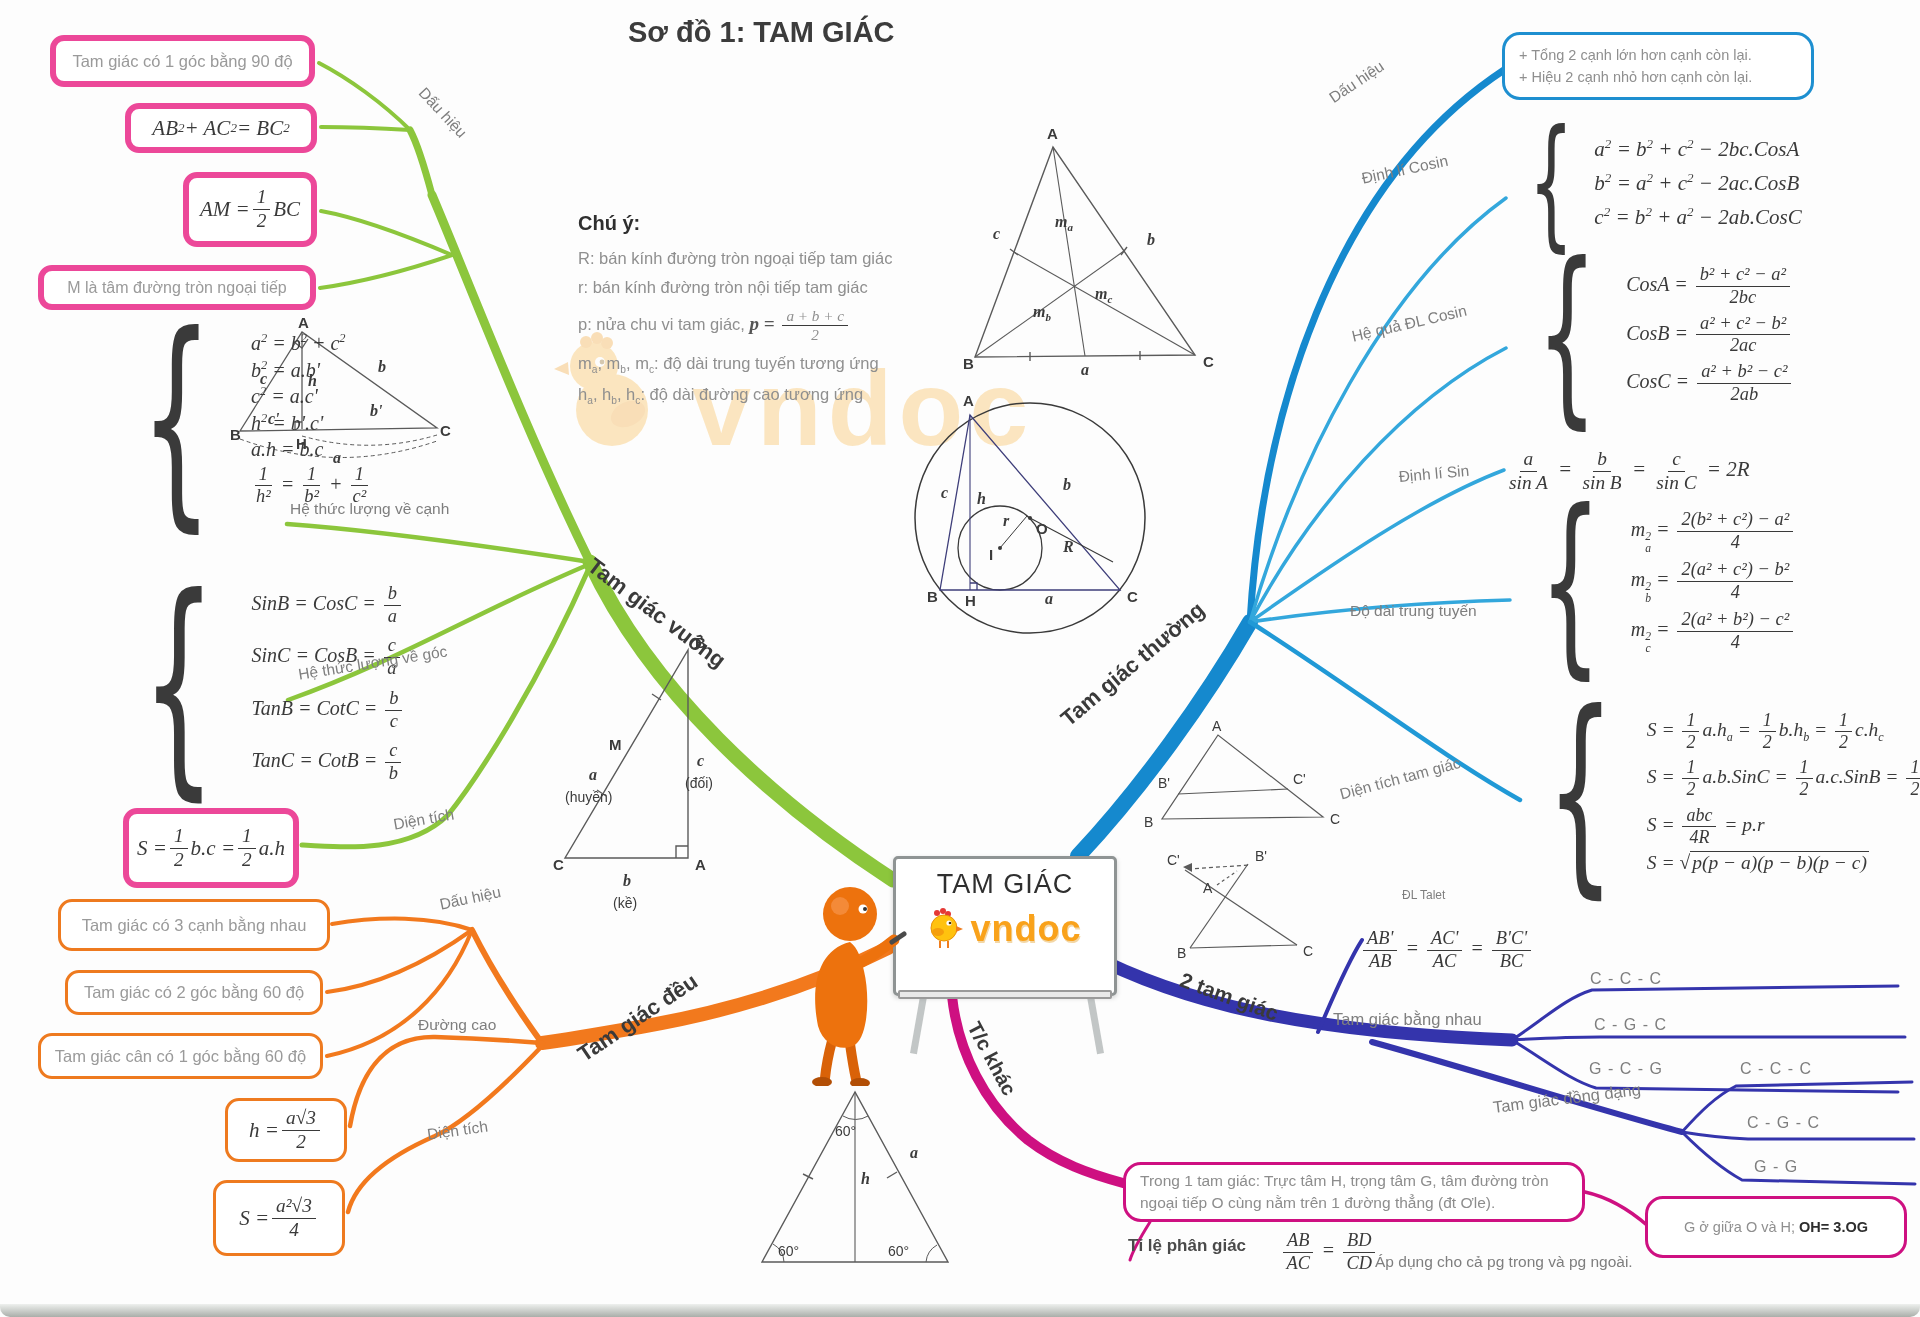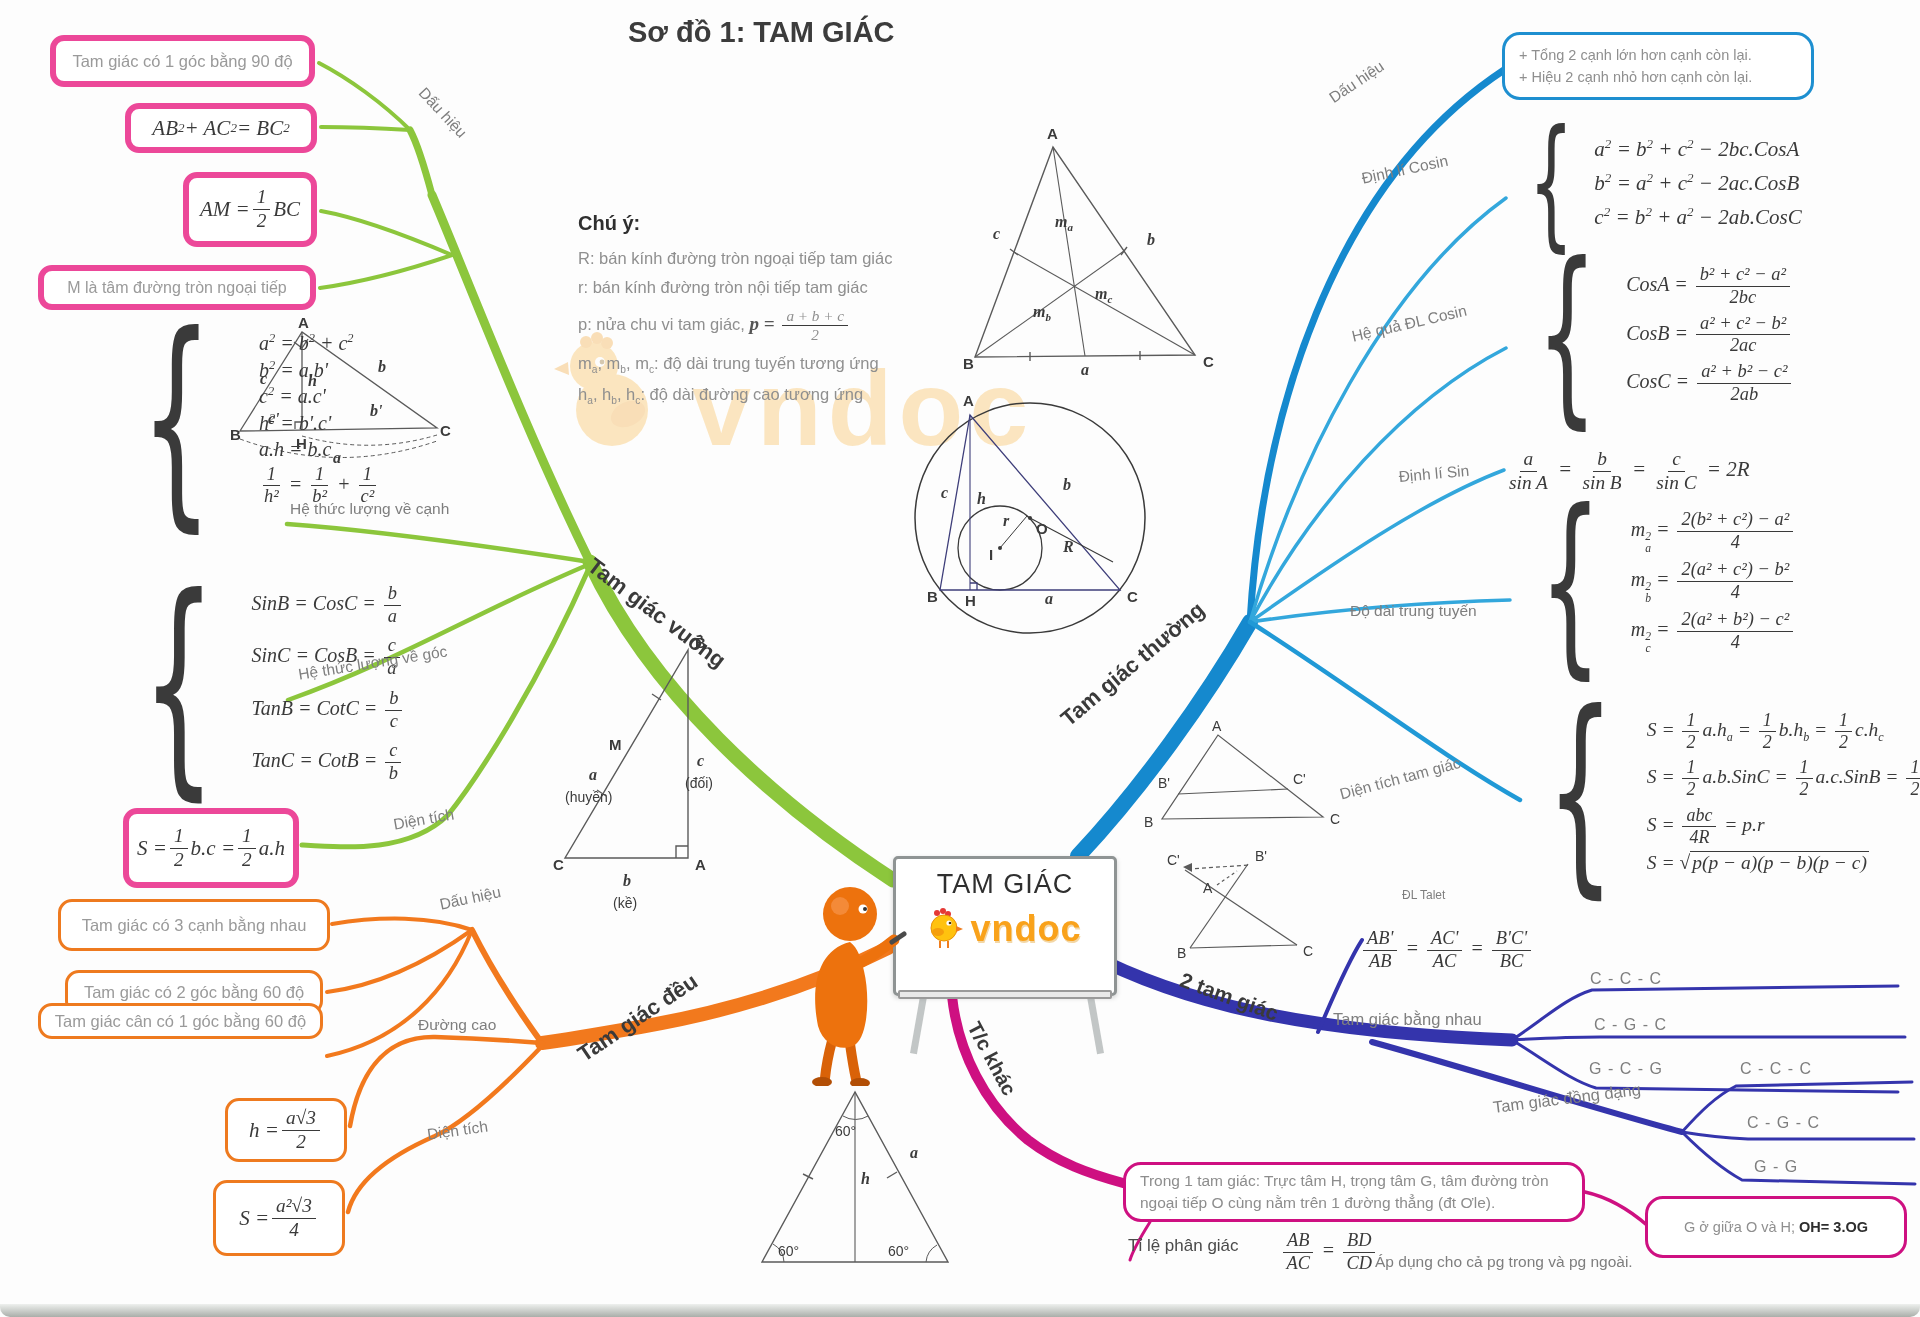--- a/index.html
+++ b/index.html
@@ -30,21 +30,21 @@
   sub{font-size:62%;}
   .ssw{display:inline-flex;flex-direction:column;align-items:center;font-size:58%;line-height:1.05;vertical-align:-0.35em;}
   .rad{font-style:normal;}
   .rbar{border-top:1.5px solid #3a3a3a;padding:0 2px;text-align:center;}
   
   .sys{position:absolute;display:flex;align-items:center;z-index:3;font-size:20px;}
   .brace{font-family:"DejaVu Sans",sans-serif;font-weight:normal;color:#3a3a3a;line-height:.78;
          transform:scaleX(.5);transform-origin:center;margin-right:-2px;font-style:normal;}
   .fline{white-space:nowrap;margin:4px 0;}
   .airy .fline{margin:8px 0;}
-  .tight .fline{margin:3px 12px;}
+  .tight .fline{margin:3px 4px;}
   
   .chuy{position:absolute;left:578px;top:212px;width:390px;color:#8f8f8f;font-size:16.5px;z-index:3;}
   .chuy .ctitle{font-size:20px;font-weight:bold;color:#2f2f2f;margin-bottom:14px;}
   .chuy .fline{margin:10px 0;}
   .chuy .m{font-family:"Liberation Serif",serif;font-style:italic;font-weight:bold;color:#555;font-size:19px;}
   
   .figsvg{position:absolute;z-index:2;overflow:visible;}
   .figsvg text{font-family:"Liberation Sans",sans-serif;font-size:15px;fill:#3b3b3b;font-weight:bold;}
   .figsvg text.sde{font-family:"Liberation Serif","DejaVu Serif",serif;font-style:italic;font-size:16px;}
   .figsvg text.plain{font-weight:normal;font-size:14px;}
@@ -466,21 +466,21 @@
   <div class="lbl" style="left:1492px;top:1098px;font-size:16.5px;transform:rotate(-7deg)">Tam giác đồng dạng</div>
   <div class="lbl" style="left:1740px;top:1060px;font-size:16px;letter-spacing:1px">C - C - C</div>
   <div class="lbl" style="left:1747px;top:1114px;font-size:16px;letter-spacing:1px">C - G - C</div>
   <div class="lbl" style="left:1754px;top:1158px;font-size:16px;letter-spacing:1px">G - G</div>
 
   <div class="lbl big" style="left:573px;top:1046px;transform:rotate(-34deg)">Tam giác đều</div>
   <div class="lbl" style="left:438px;top:896px;transform:rotate(-12deg)">Dấu hiệu</div>
 
   <div class="box o" style="left:58px;top:899px;width:272px;height:52px">Tam giác có 3 cạnh bằng nhau</div>
   <div class="box o" style="left:65px;top:970px;width:258px;height:45px">Tam giác có 2 góc bằng 60 độ</div>
-  <div class="box o" style="left:38px;top:1003px;width:285px;height:36px">Tam giác cân có 1 góc bằng 60 độ</div>
+  <div class="box o" style="left:38px;top:1033px;width:285px;height:46px">Tam giác cân có 1 góc bằng 60 độ</div>
 
   <div class="lbl" style="left:418px;top:1016px">Đường cao</div>
   <div class="box o math" style="left:225px;top:1098px;width:122px;height:64px">h = <span class="frac">
         <span class="fn">a√3</span>
         <span class="fd">2</span>
       </span></div>
 
   <div class="lbl" style="left:426px;top:1126px;transform:rotate(-8deg)">Diện tích</div>
   <div class="box o math" style="left:213px;top:1180px;width:132px;height:76px">S = <span class="frac">
         <span class="fn">a²√3</span>
@@ -507,21 +507,21 @@
   <div class="lbl big" style="left:983px;top:1018px;font-size:20px;transform:rotate(62deg)">T/c khác</div>
 
   <div class="box mg" style="left:1123px;top:1162px;width:462px;height:60px;white-space:normal;text-align:left;justify-content:flex-start;font-size:15.5px;color:#8d8d8d;line-height:1.45;padding:6px 14px">Trong 1 tam giác: Trực tâm H, trọng tâm G, tâm đường tròn ngoại tiếp O cùng nằm trên 1 đường thẳng (đt Ơle).</div>
 
   <div class="box mg" style="left:1645px;top:1196px;width:262px;height:62px;font-size:14.5px;color:#8f8f8f;white-space:normal">
     <span>
       <span>G ở giữa O và H; </span><b style="color:#2e2e2e">OH= 3.OG</b>
     </span>
   </div>
 
-  <div class="lbl" style="left:1128px;top:1236px;font-size:17px;color:#4a4a4a;font-weight:normal">Tỉ lệ phân giác</div>
+  <div class="lbl" style="left:1128px;top:1236px;font-size:17px;color:#4a4a4a;font-weight:bold">Tỉ lệ phân giác</div>
   <div class="math abs" style="left:1280px;top:1230px;font-size:20px;z-index:3"><span class="frac">
         <span class="fn">AB</span>
         <span class="fd">AC</span>
       </span> = <span class="frac">
         <span class="fn">BD</span>
         <span class="fd">CD</span>
       </span></div>
   <div class="lbl" style="left:1375px;top:1253px;font-size:15.5px">Áp dụng cho cả pg trong và pg ngoài.</div>
 
   <div class="leg" style="left:915px;top:996px;transform:rotate(10deg)"></div>

